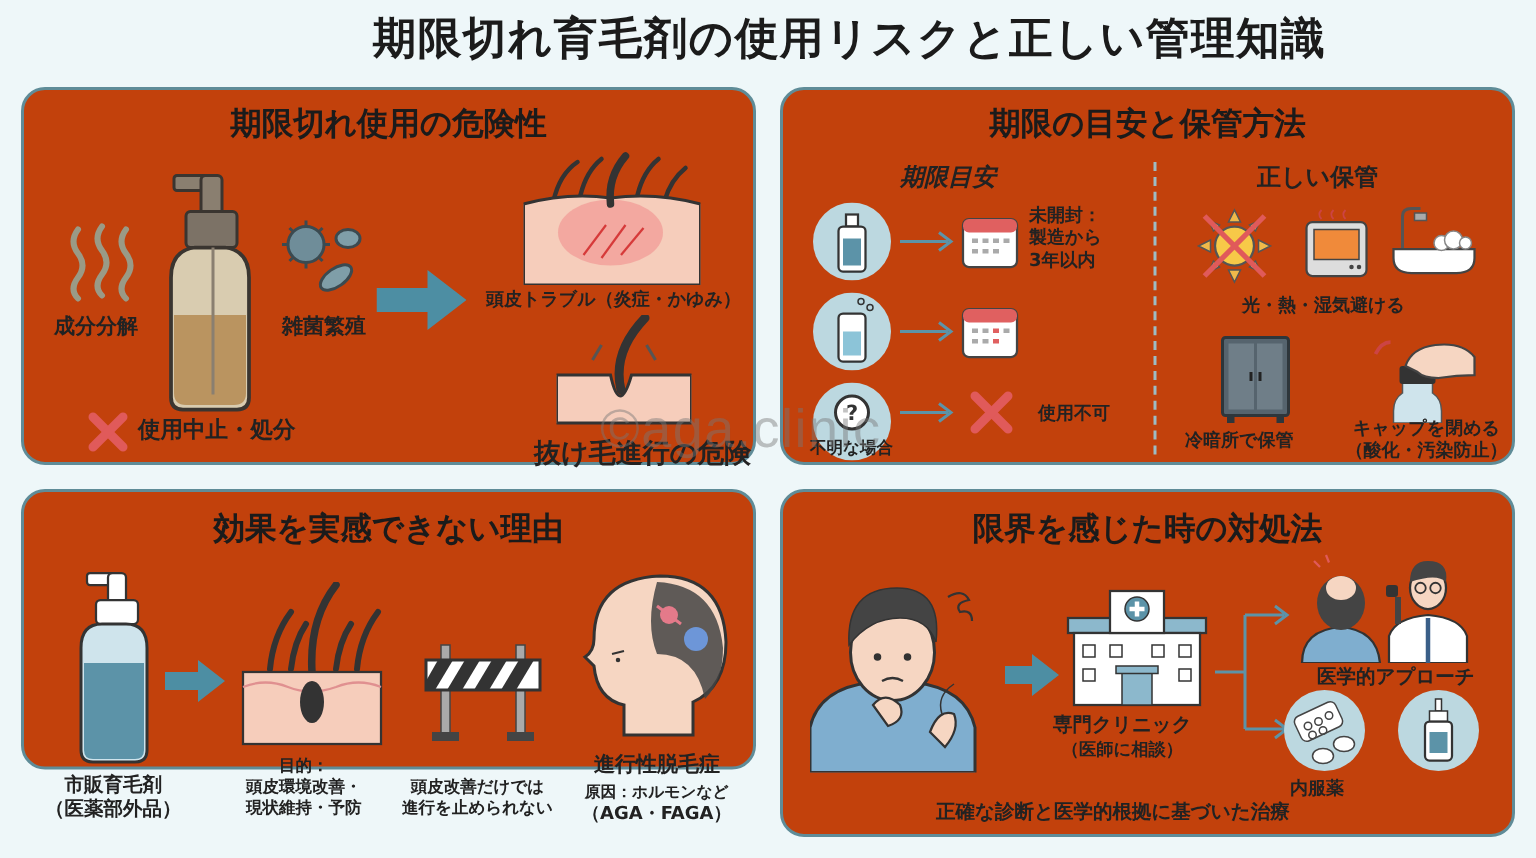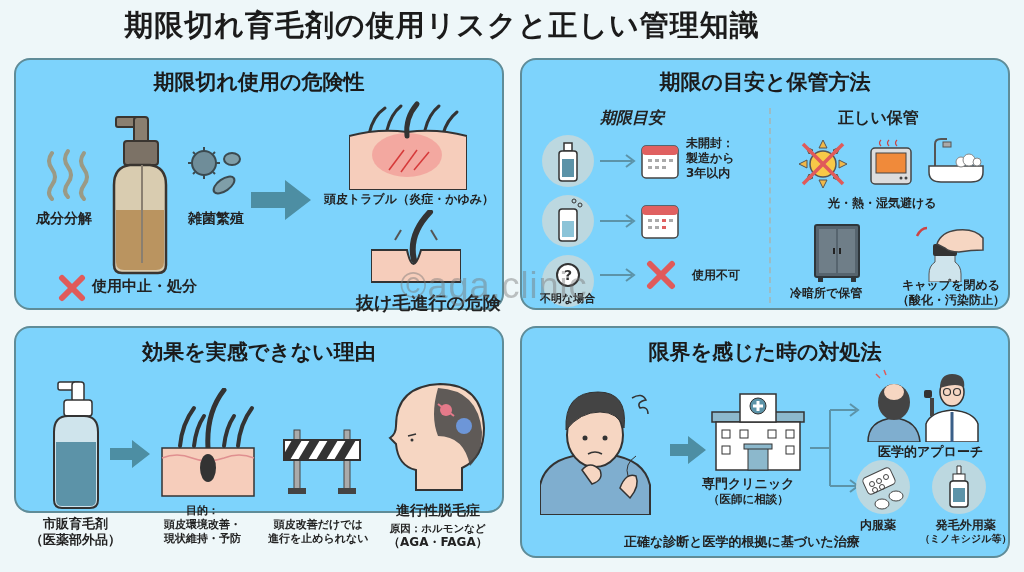--- a/index.html
+++ b/index.html
@@ -4,26 +4,26 @@
 <style>
   * { box-sizing: border-box; margin: 0; padding: 0; }
   html, body { width: 1024px; height: 572px; overflow: hidden; }
   body {
     background: #eef7f9;
     font-family: "DejaVu Sans", "Liberation Sans", sans-serif;
     color: #1e1e1e;
     position: relative;
   }
   .main-title {
-    position: absolute; left: 0; top: 6px; width: 884px; text-align: center;
+    position: absolute; left: 0; top: 6px; width: 884px; text-align: right;
     font-size: 29px; font-weight: bold; letter-spacing: 1px; color: #1b1b1b;
   }
   .panel {
     position: absolute; border: 2.5px solid #5f8c98; border-radius: 16px;
-    background: #7dd3fc;
+    background: #c2410c;
   }
   .panel-title {
     position: absolute; left: 0; width: 100%; text-align: center;
     font-size: 21px; font-weight: bold; color: #1b1b1b;
   }
   .lbl { position: absolute; font-weight: bold; color: #222; text-align: center; white-space: nowrap; line-height: 1.25; }
   .ico { position: absolute; }
   .watermark {
     position: absolute; left: 400px; top: 265px; font-size: 36px; color: rgba(120,120,120,0.45);
     font-family: "Liberation Sans", sans-serif; letter-spacing: 1px;
@@ -408,21 +408,17 @@
   </svg>
   <div class="lbl" style="left:338px;top:190px;font-size:12px;">内服薬</div>
 
   <svg class="ico" style="left:410px;top:132px;" width="54" height="54" viewBox="0 0 54 54">
     <circle cx="27" cy="27" r="27" fill="#bcd8e0"></circle>
     <path d="M25 6 h4 v8 h-4z" fill="#fff" stroke="#333"></path>
     <rect x="21" y="14" width="12" height="7" fill="#fff" stroke="#333"></rect>
     <rect x="18" y="21" width="18" height="26" rx="3" fill="#fff" stroke="#333" stroke-width="1.5"></rect>
     <rect x="21" y="28" width="12" height="14" fill="#5c93a8"></rect>
   </svg>
-  <div class="lbl" style="left:398px;top:190px;font-size:12px;">
-    <div>発毛外用薬</div>
-    <div style="font-size:10px;">（ミノキシジル等）</div>
-  </div>
 
   <div class="lbl" style="left:102px;top:206px;font-size:13px;">正確な診断と医学的根拠に基づいた治療</div>
 </div>
 
 <div class="watermark">©aga.clinic</div>
 
 </body></html>

